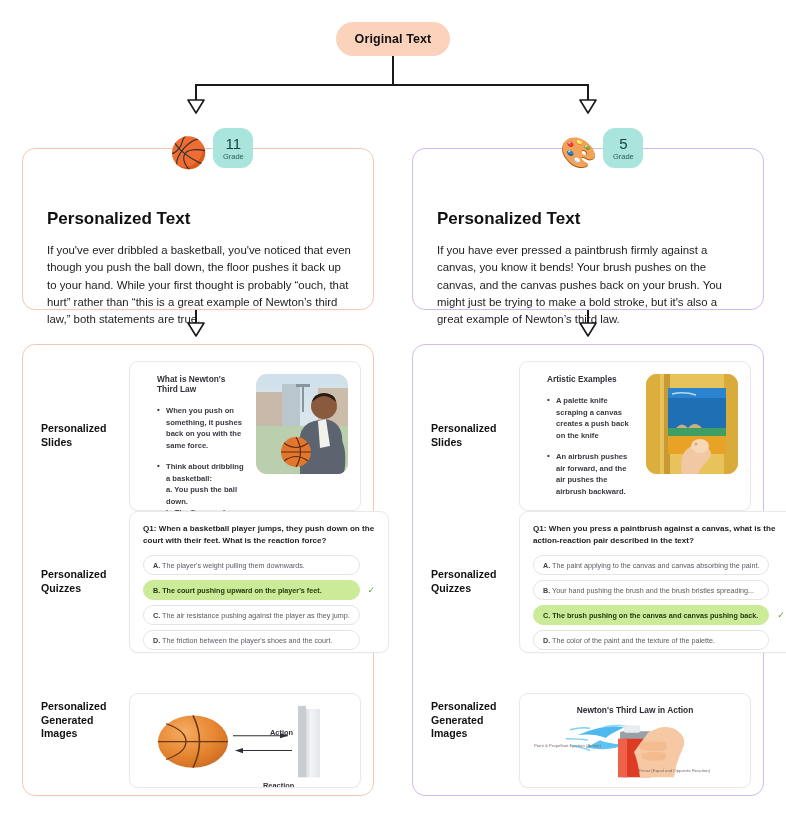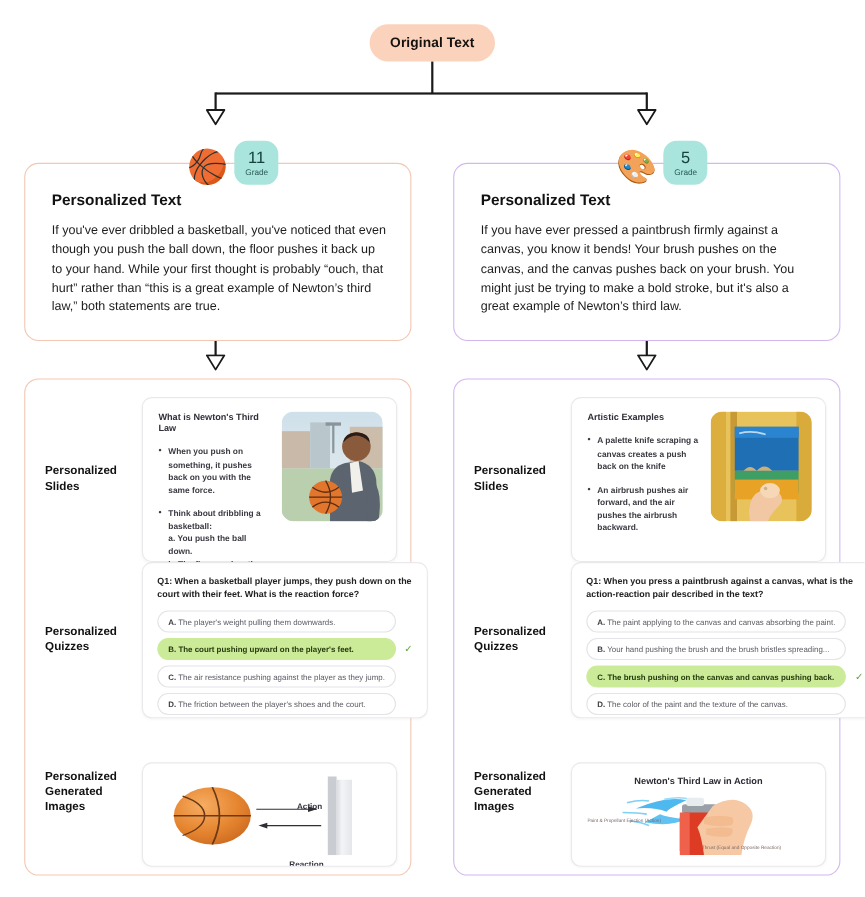--- a/index.html
+++ b/index.html
@@ -53,21 +53,21 @@
   .grade-lbl { font-size: 7.5px; color: #2b5d56; margin-top: 2px; }
 
   
   .ptext-card {
     position: absolute; top: 148px; width: 352px; height: 162px;
     border-radius: 13px; background: #fff;
   }
   .ptext-card.left  { border: 1.3px solid #f3c7b2; }
   .ptext-card.right { border: 1.3px solid #d3b8ef; }
   .ptext-inner { padding: 24px 22px 0 24px; }
-  .ptext-title { font-size: 14px; font-weight: bold; margin-bottom: 13px; }
+  .ptext-title { font-size: 17px; font-weight: bold; margin-bottom: 13px; margin-top: 36px; }
   .ptext-body { font-size: 11.4px; line-height: 1.52; color: #1c1c1c; }
 
   
   .out-card {
     position: absolute; top: 344px; width: 352px; height: 452px;
     border-radius: 13px; background: #fff;
   }
   .out-card.left  { border: 1.3px solid #f3c7b2; }
   .out-card.right { border: 1.3px solid #d3b8ef; }
 
@@ -83,21 +83,21 @@
     font-size: 10.6px; font-weight: bold; line-height: 1.28; color: #111;
   }
   .row-panel {
     flex: 1; margin-right: 14px;
     border: 1px solid #e9e9ec; border-radius: 9px;
     background: #fff; position: relative;
     box-shadow: 0 1px 2px rgba(0,0,0,.03);
   }
 
   
-  .slide-panel { padding: 12px 12px 10px 14px; display: flex; gap: 10px; }
+  .slide-panel { padding: 12px 12px 10px 27px; display: flex; gap: 10px; }
   .slide-text { flex: 1; min-width: 0; }
   .slide-title { font-size: 8.3px; font-weight: bold; color: #30303a; margin-bottom: 11px; }
   .bullets { margin: 0; padding: 0; list-style: none; font-weight: bold; }
   .bullets li {
     position: relative; padding-left: 9px;
     font-size: 7.6px; line-height: 1.52; color: #3a3a42;
     margin-bottom: 10px;
   }
   .bullets li::before {
     content: "•"; position: absolute; left: 0; top: -1px;
@@ -373,21 +373,21 @@
         </div>
         <div class="qopt-row">
           <div class="qopt"><b>B.</b> <span>Your hand pushing the brush and the brush bristles spreading...</span></div>
           <div class="qcheck">✓</div>
         </div>
         <div class="qopt-row">
           <div class="qopt correct"><b>C.</b> <span>The brush pushing on the canvas and canvas pushing back.</span></div>
           <div class="qcheck on">✓</div>
         </div>
         <div class="qopt-row">
-          <div class="qopt"><b>D.</b> <span>The color of the paint and the texture of the canvas.</span></div>
+          <div class="qopt"><b>D.</b> <span>The color of the paint and the texture of the palette.</span></div>
           <div class="qcheck">✓</div>
         </div>
       </div>
     </div>
 
     <div class="out-row row-images">
       <div class="row-label">
           <span style="white-space:pre-line">Personalized
 Generated
 Images</span>

